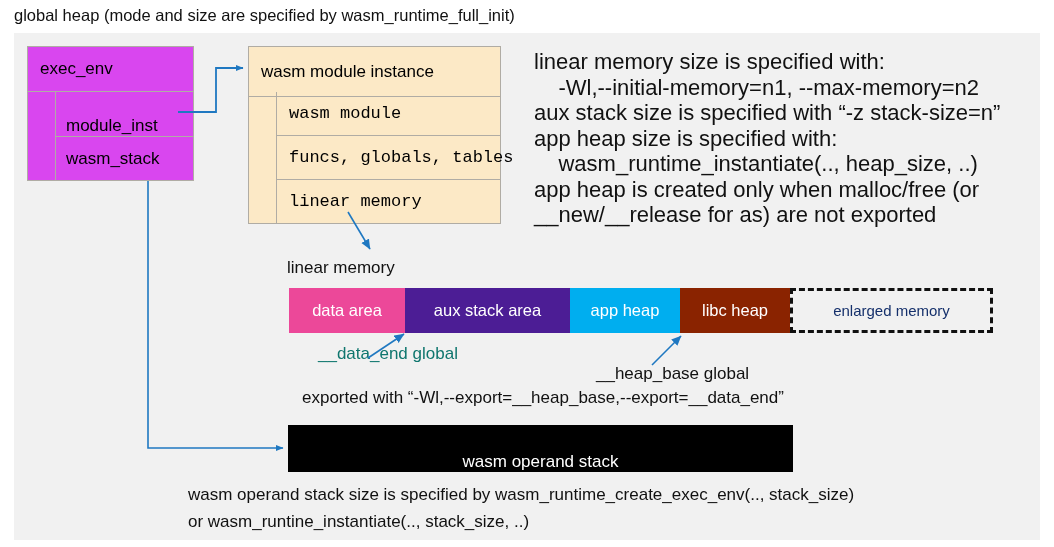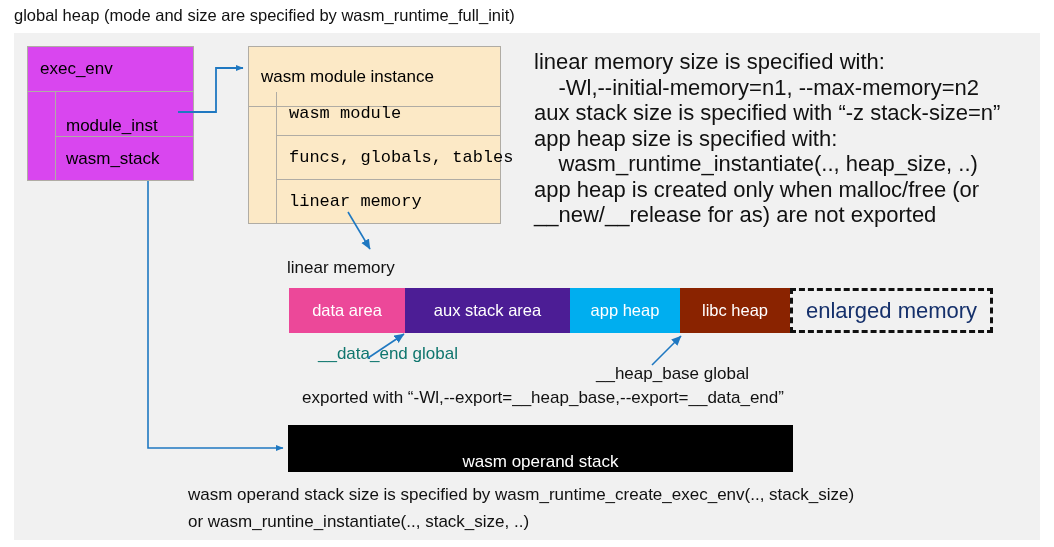--- a/index.html
+++ b/index.html
@@ -76,21 +76,21 @@
   }
 
   
   #wmi-outer {
     left: 248px; top: 46px; width: 253px; height: 178px;
     border: 1px solid #b0aca4;
     box-sizing: border-box;
     background: #fce9c6;
   }
   #wmi-header {
-    left: 0; top: 0; width: 251px; height: 60px;
+    left: 0; top: 0; width: 251px; height: 50px;
     border-bottom: 1px solid #b0aca4;
     box-sizing: border-box;
     display: flex; align-items: center;
     padding-left: 12px;
   }
   #wmi-gutter {
     left: 0; top: 45px; width: 28px; height: 131px;
     border-right: 1px solid #b0aca4;
     box-sizing: border-box;
   }
@@ -140,21 +140,21 @@
   }
   #seg-data   { width: 116px; background: #ec4899; }
   #seg-aux    { width: 165px; background: #4c1d95; }
   #seg-app    { width: 110px; background: #00aeef; }
   #seg-libc   { width: 110px; background: #8a2300; }
   #seg-enl {
     width: 203px;
     background: transparent;
     border: 3px dashed #111111;
     color: #15306b;
-    font-size: 22px;
+    font-size: 15px;
   }
 
   
   #ann-dataend {
     left: 318px; top: 344px;
     font-size: 17px; color: #0f766e; white-space: nowrap;
   }
   #ann-heapbase {
     left: 596px; top: 364px;
     font-size: 17px; color: #111111; white-space: nowrap;

